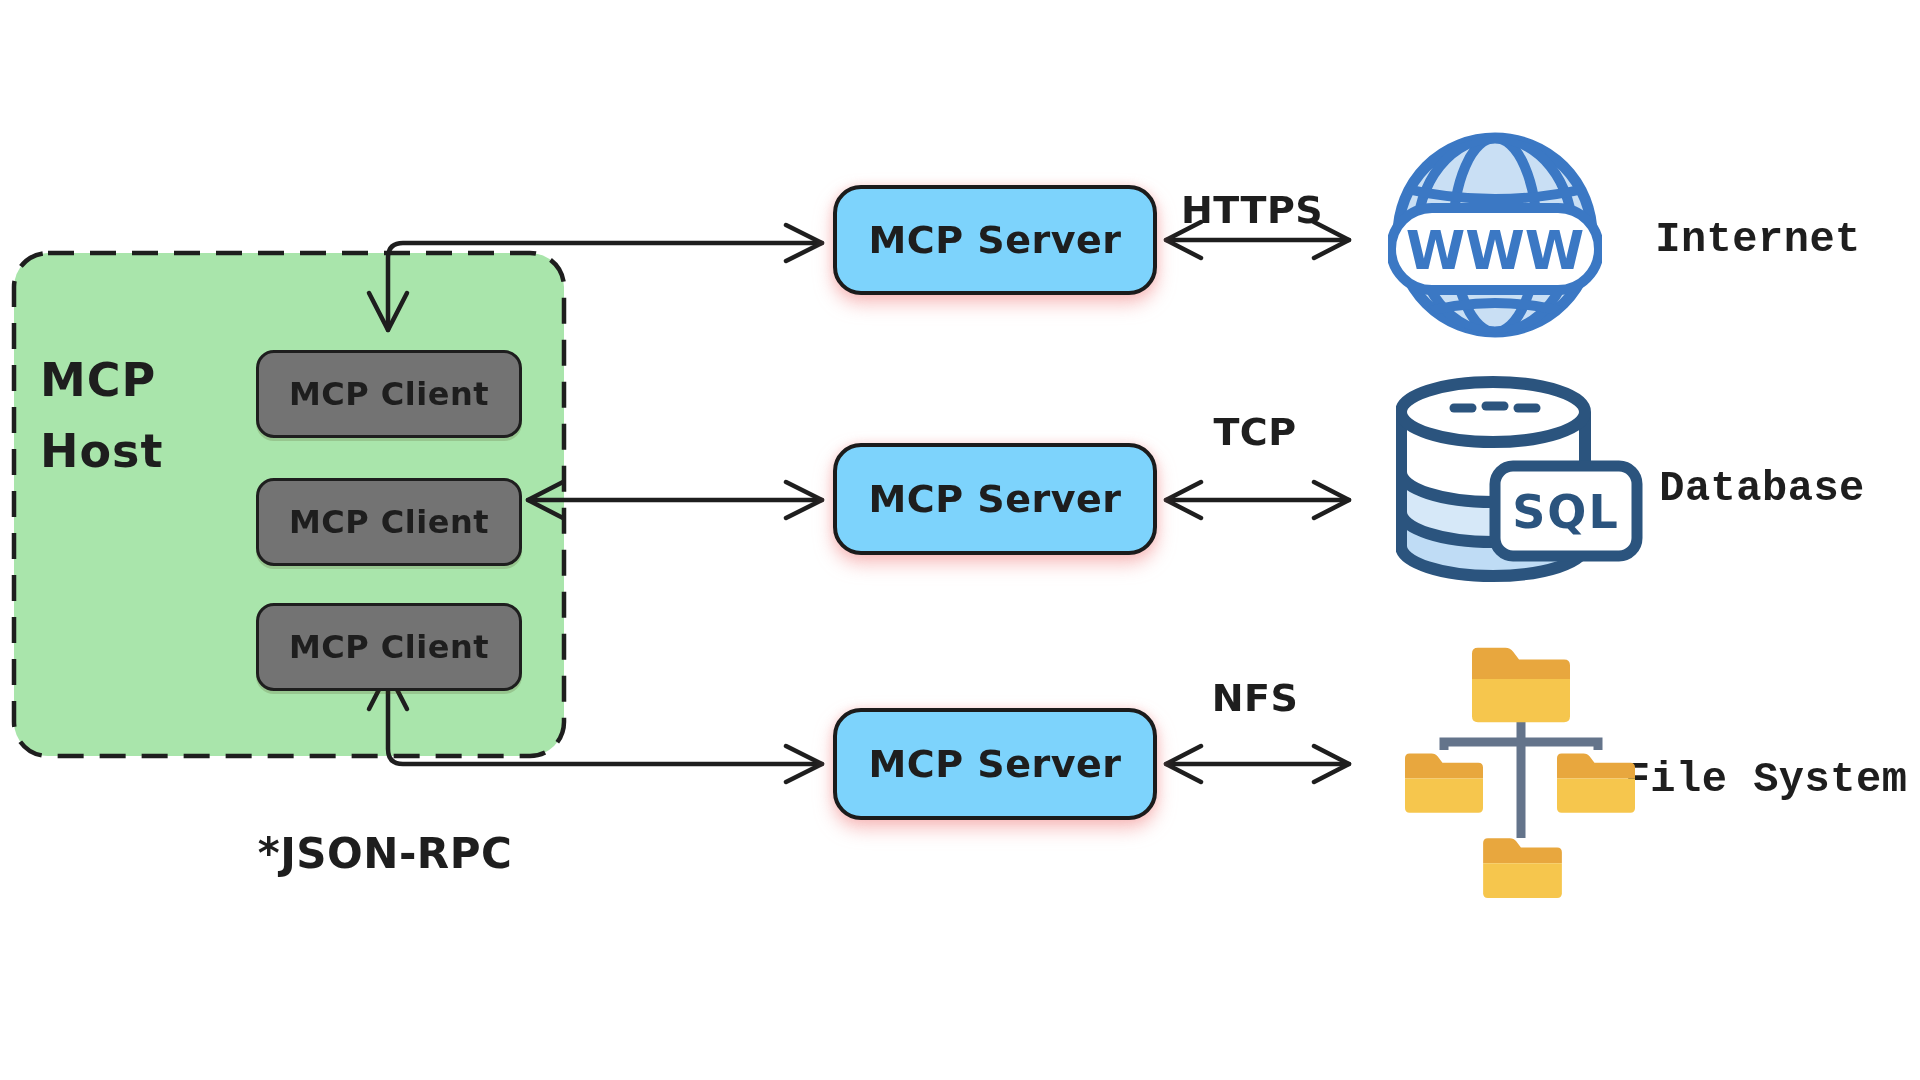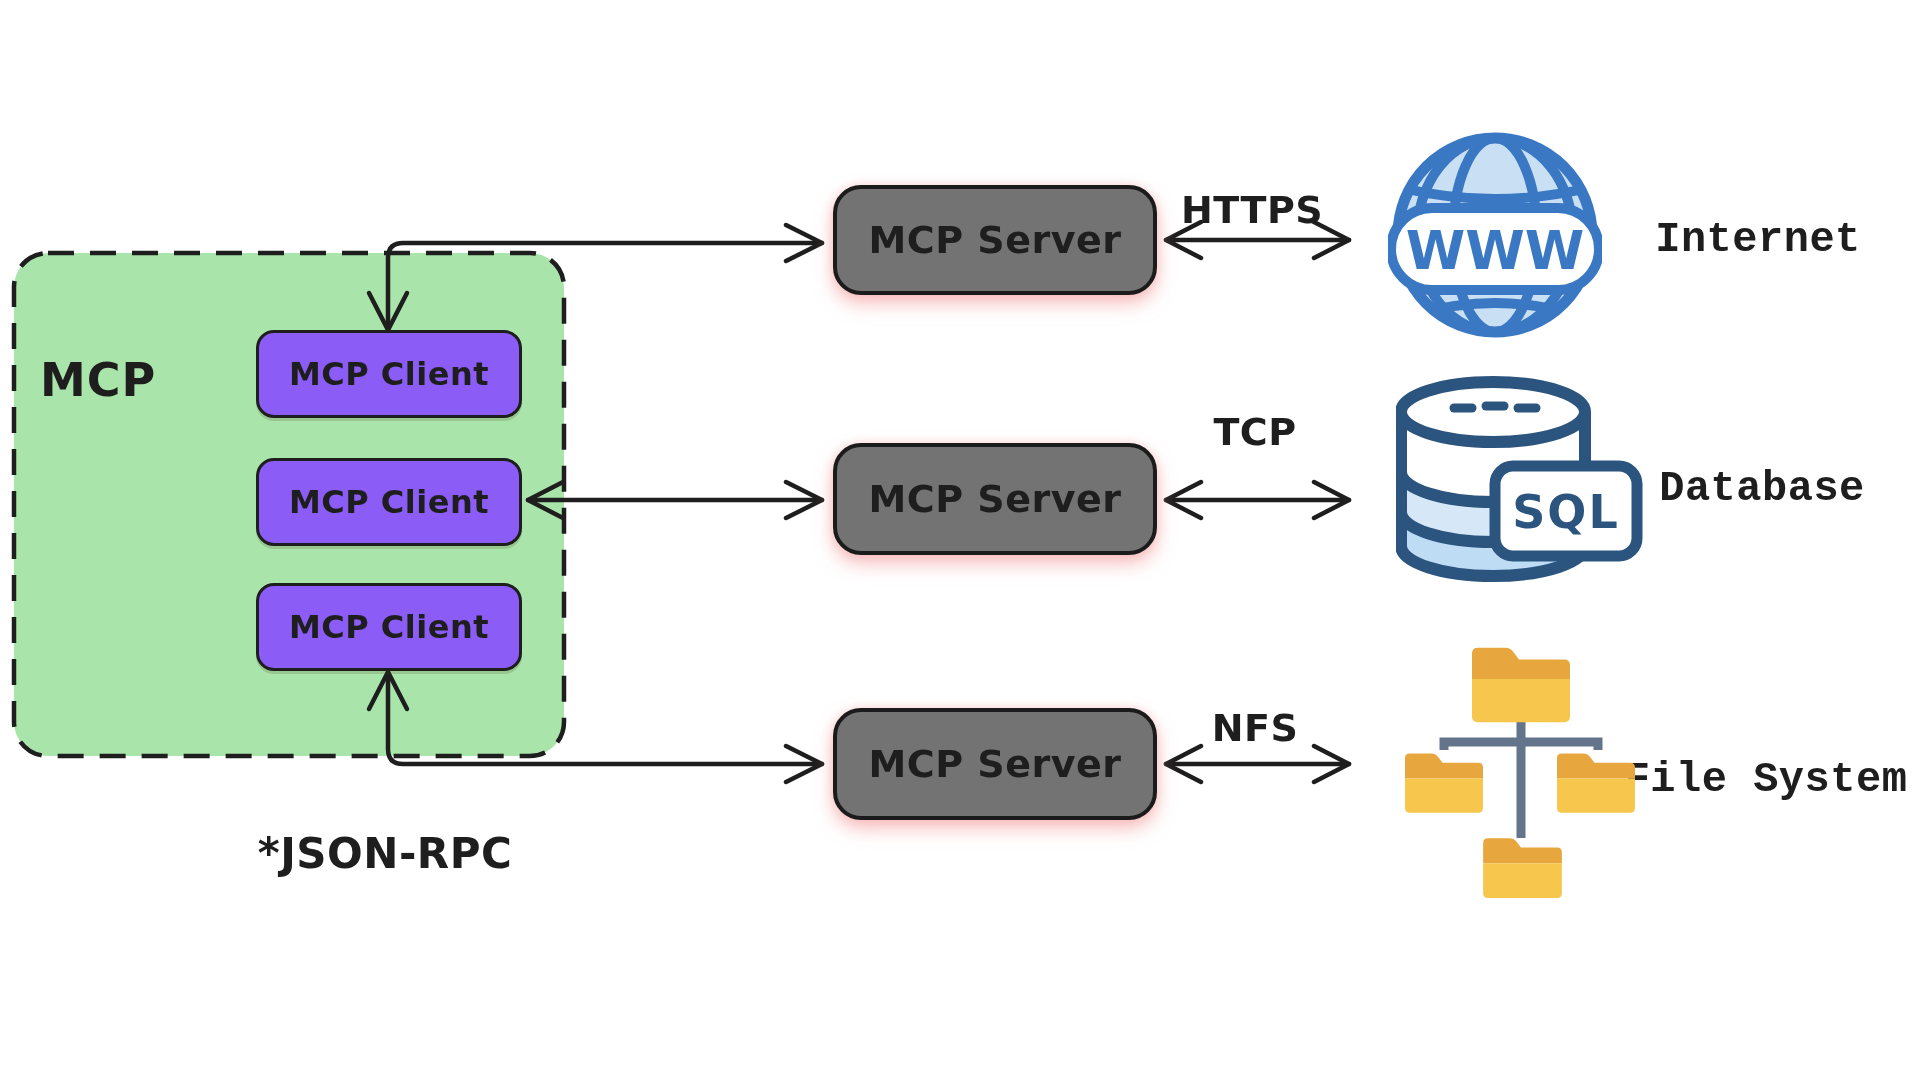--- a/index.html
+++ b/index.html
@@ -1,23 +1,23 @@
 <!DOCTYPE html>
 <html><head>
 <meta charset="utf-8">
 <style>
   html,body{margin:0;padding:0;background:#ffffff;}
   .canvas{position:relative;width:1920px;height:1080px;background:#ffffff;overflow:hidden;
           font-family:"DejaVu Sans",sans-serif;color:#1e1e1e;}
   .layer{position:absolute;left:0;top:0;width:1920px;height:1080px;}
   .node{position:absolute;display:flex;align-items:center;justify-content:center;
         box-sizing:border-box;font-weight:700;letter-spacing:.5px;}
-  .client{background:#8b5cf6;border:3.5px solid #1e1e1e;border-radius:18px;font-size:32px;
-          box-shadow:0 3px 0 rgba(70,60,15,.18);}
-  .server{background:#737373;border:4.5px solid #1b1b1b;border-radius:28px;font-size:38px;
+  .client{background:#737373;border:3.5px solid #1e1e1e;border-radius:18px;font-size:32px;
+          box-shadow:0 3px 0 rgba(70,60,15,.18);margin-top:20px;}
+  .server{background:#7dd3fc;border:4.5px solid #1b1b1b;border-radius:28px;font-size:38px;
           box-shadow:0 9px 18px rgba(243,153,153,.6),0 0 10px rgba(248,180,180,.45);}
   .lbl{position:absolute;transform:translate(-50%,-50%);font-weight:700;white-space:nowrap;letter-spacing:.5px;}
   .transport{font-size:38px;}
   .endpoint{font-size:42px;font-family:Liberation Mono, monospace;}
   .host-title{position:absolute;left:40px;top:345px;width:212px;
               font-weight:700;font-size:46px;line-height:71px;letter-spacing:1px;}
   .footnote{font-size:42px;margin-top:27px;}
   svg{position:absolute;}
   .icon{display:block;}
 </style>
@@ -53,20 +53,21 @@
       <path d="M 1314 482 L 1349 500 L 1314 518"></path>
 
       <path d="M 1166 764 L 1349 764"></path>
       <path d="M 1201 746 L 1166 764 L 1201 782"></path>
       <path d="M 1314 746 L 1349 764 L 1314 782"></path>
     </g>
   </svg>
 
   <div class="host-title">
     <div>MCP</div>
+    <div>Host</div>
   </div>
 
   <div class="node client" style="left:256px;top:330px;width:266px;height:88px;">
     <span>MCP Client</span>
   </div>
   <div class="node client" style="left:256px;top:458px;width:266px;height:88px;">
     <span>MCP Client</span>
   </div>
   <div class="node client" style="left:256px;top:583px;width:266px;height:88px;">
     <span>MCP Client</span>
@@ -77,21 +78,21 @@
   </div>
   <div class="node server" style="left:833px;top:443px;width:324px;height:112px;">
     <span>MCP Server</span>
   </div>
   <div class="node server" style="left:833px;top:708px;width:324px;height:112px;">
     <span>MCP Server</span>
   </div>
 
   <div class="lbl transport" style="left:1252px;top:170px;margin-top:40px;">HTTPS</div>
   <div class="lbl transport" style="left:1255px;top:432px;">TCP</div>
-  <div class="lbl transport" style="left:1255px;top:728px;text-align:center;">NFS</div>
+  <div class="lbl transport" style="left:1255px;top:698px;text-align:center;">NFS</div>
 
   <div class="lbl endpoint" style="left:1758px;top:240px;">Internet</div>
   <div class="lbl endpoint" style="left:1762px;top:489px;">Database</div>
   <div class="lbl endpoint" style="left:1766px;top:780px;">File System</div>
 
   <div class="lbl footnote" style="left:385px;top:826px;">*JSON-RPC</div>
 
   <svg class="icon" style="left:1388px;top:126px;" width="214" height="218" viewBox="0 0 214 218">
     <defs>
         <clipPath id="globeclip">

